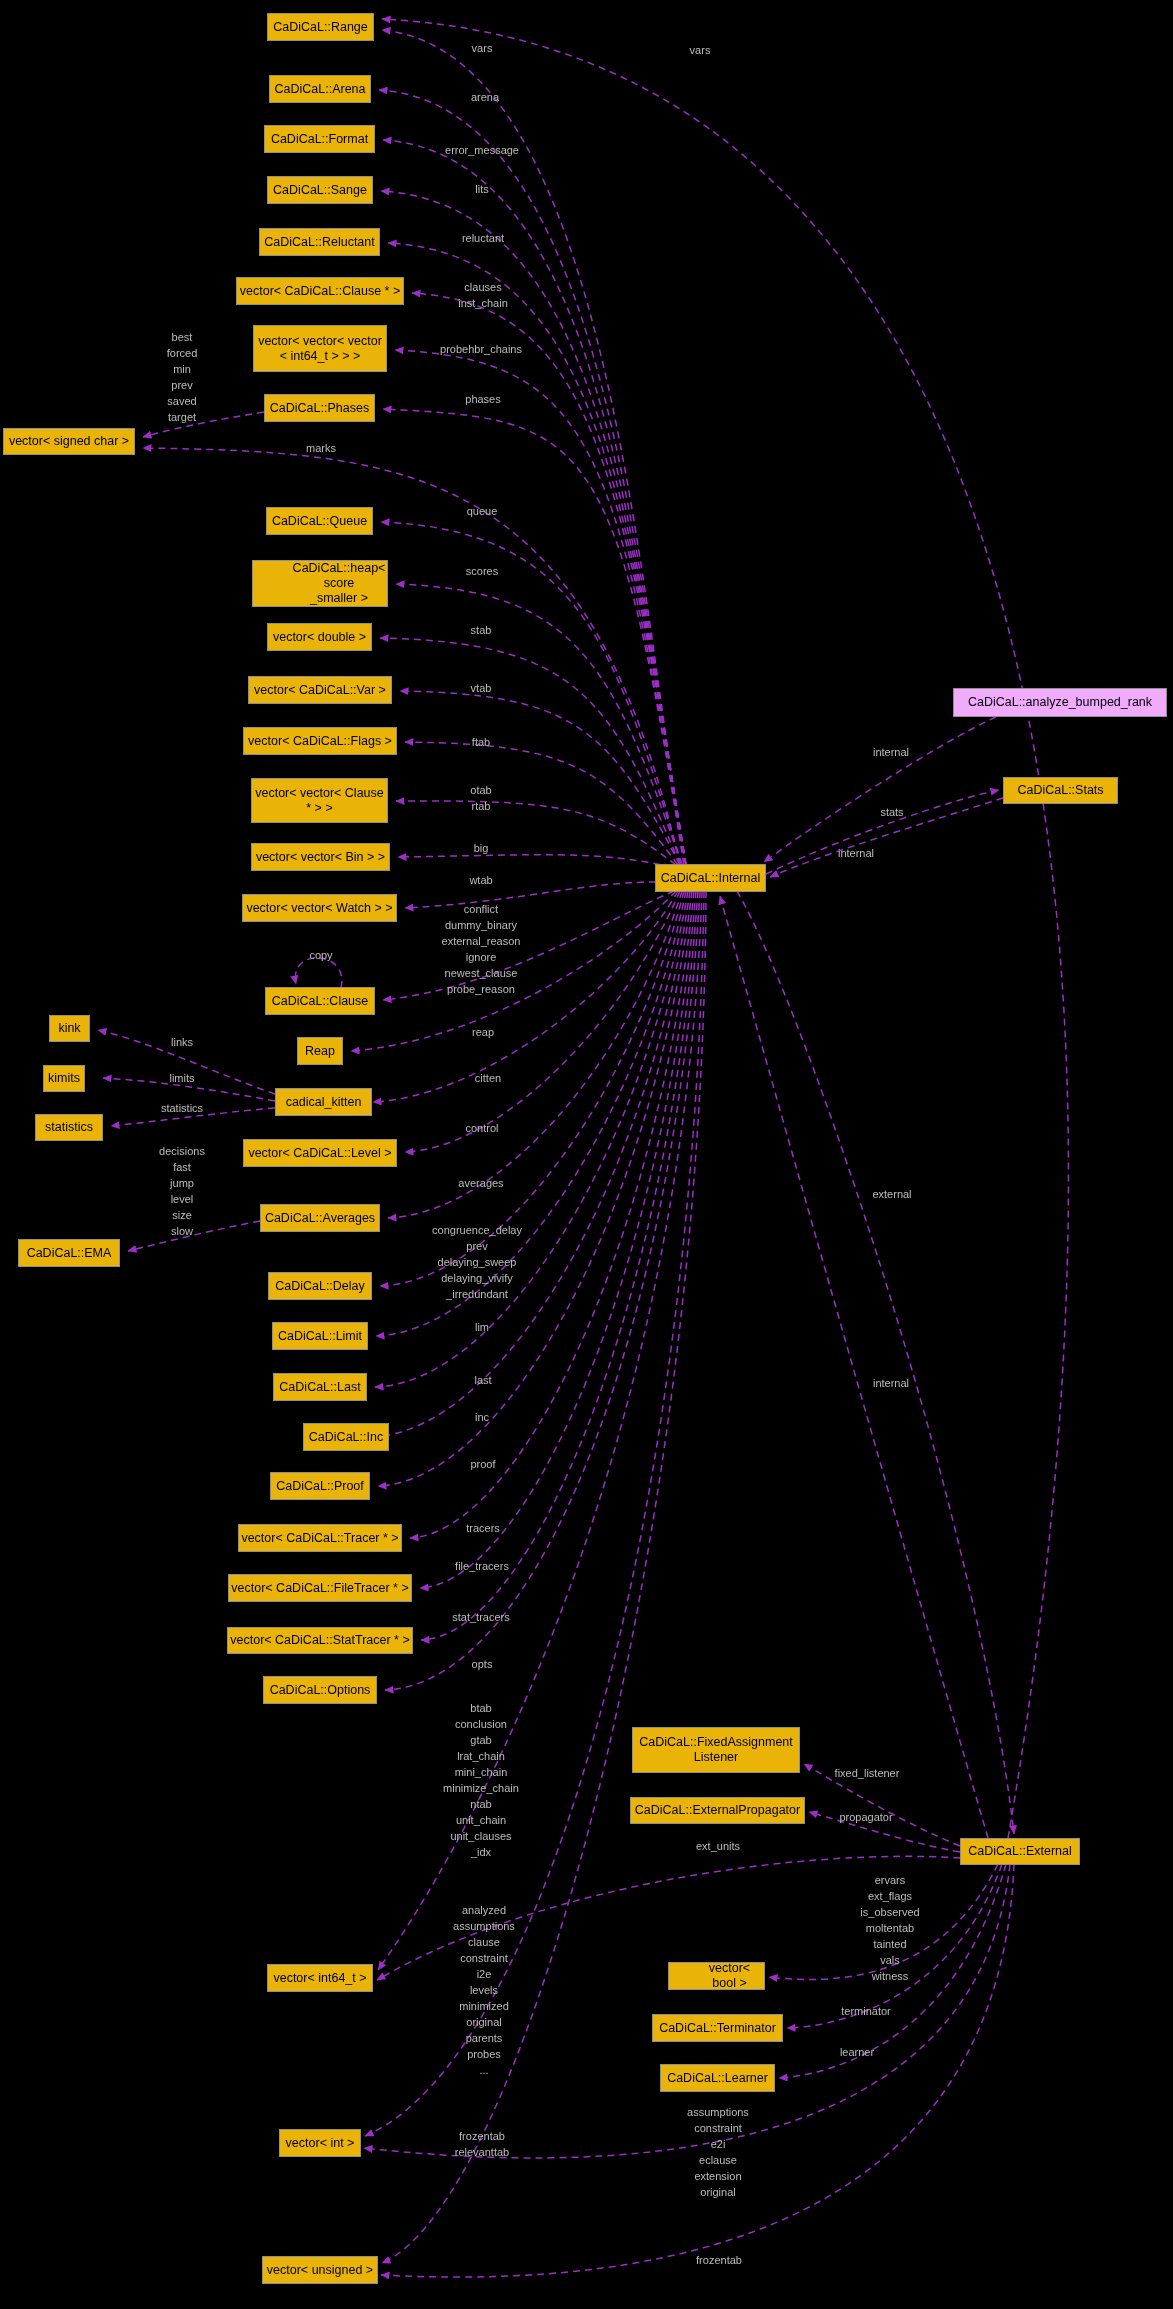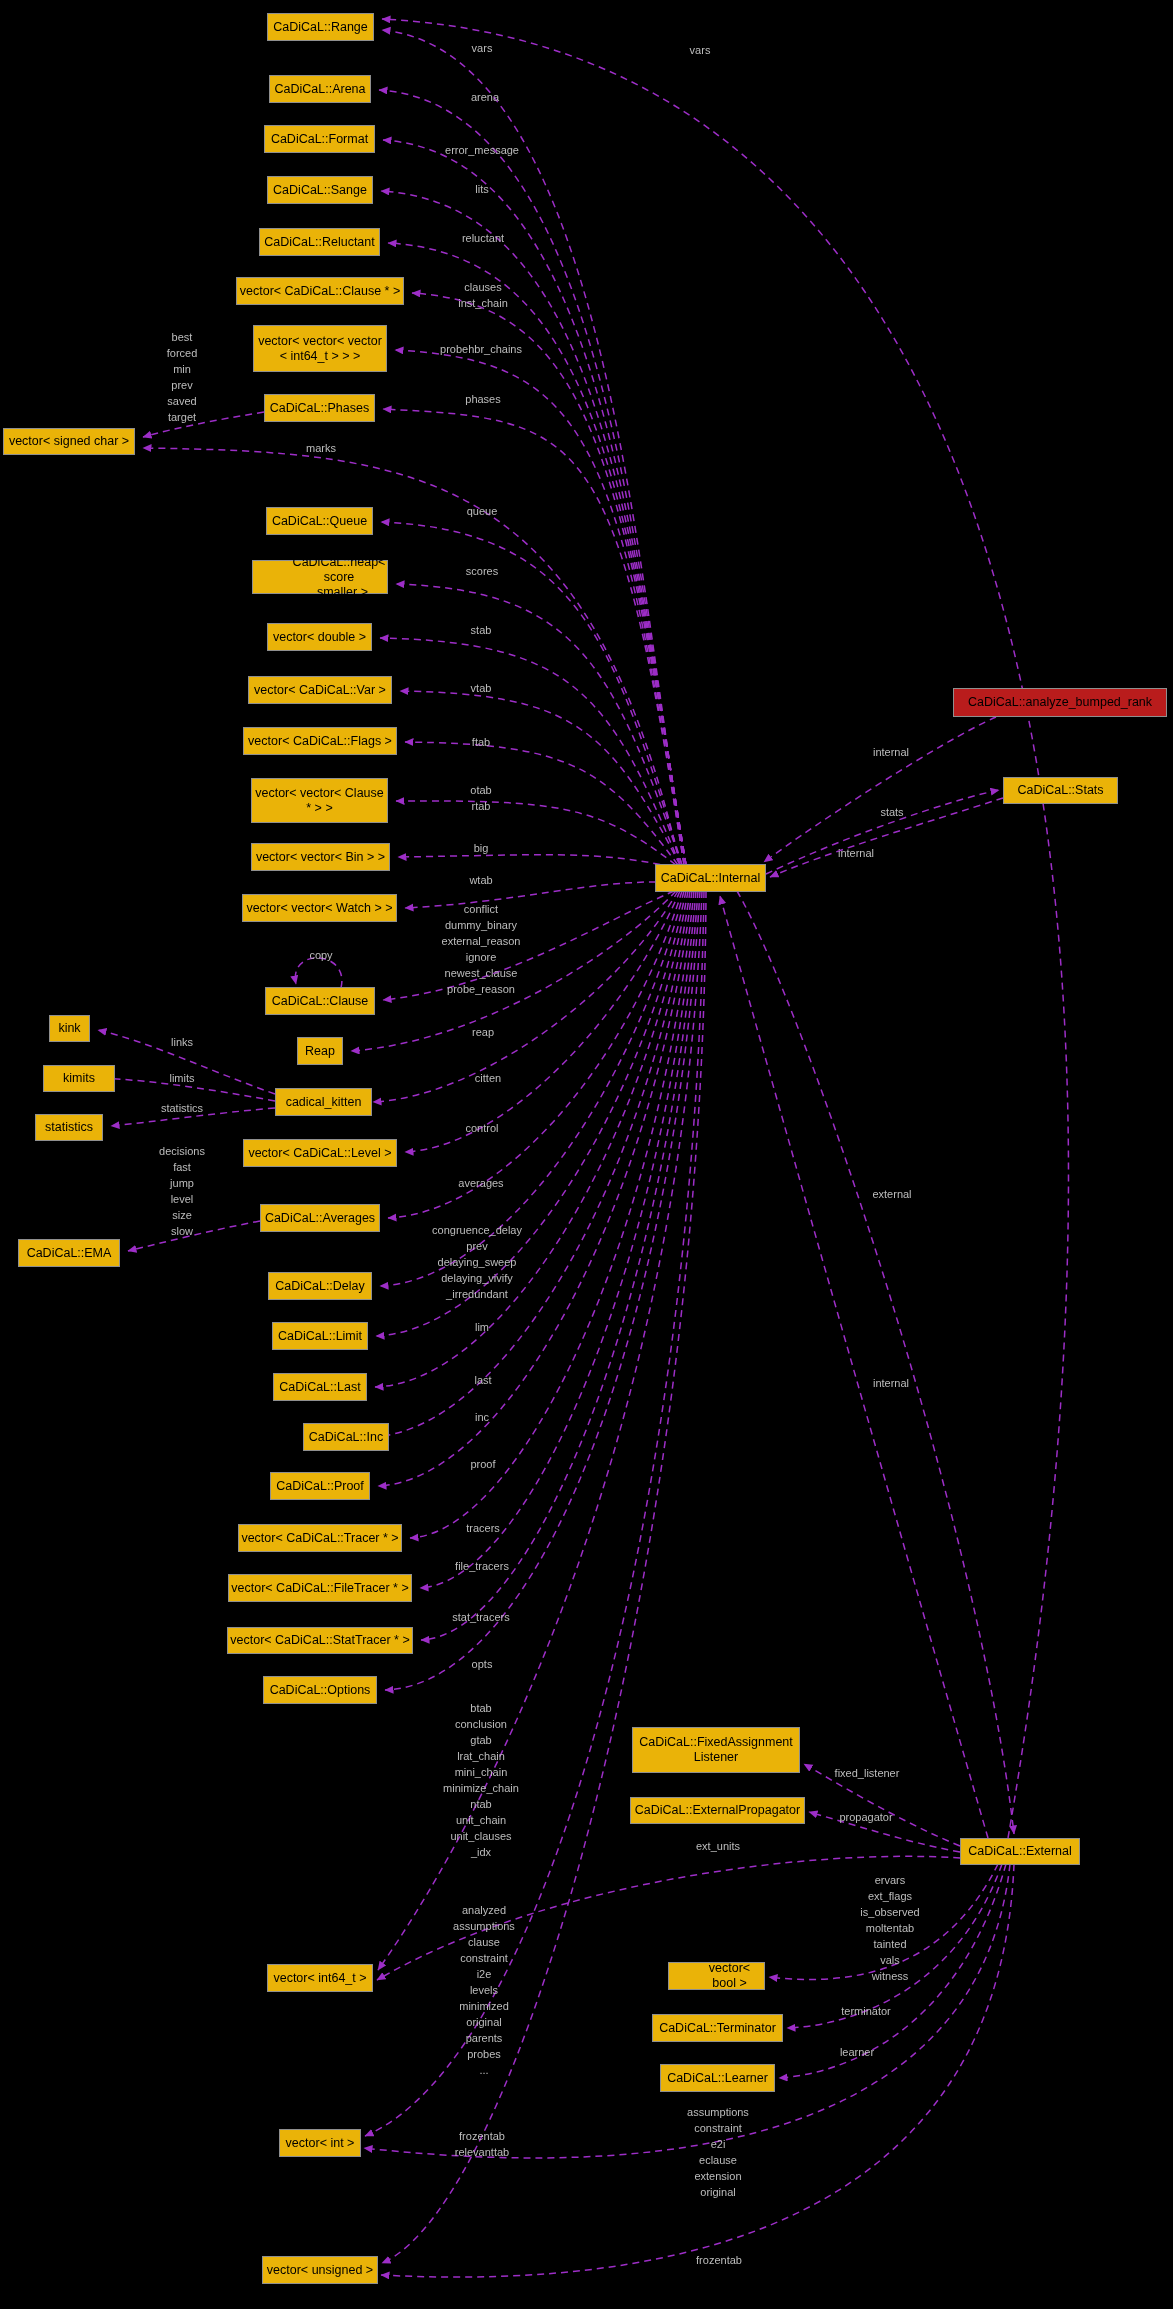--- a/index.html
+++ b/index.html
@@ -3,21 +3,21 @@
 <meta charset="utf-8">
 <style>
   html,body{margin:0;padding:0;background:#000;}
   #canvas{position:relative;width:1173px;height:2309px;background:#000;overflow:hidden;
           font-family:"Liberation Sans", sans-serif;}
   #edge-layer{position:absolute;left:0;top:0;z-index:1;}
   .node{position:absolute;z-index:3;display:flex;align-items:center;justify-content:center;
         background:#eab308;border:1px solid #8f8f8f;color:#000;
         font-size:12.5px;line-height:15px;text-align:center;white-space:pre-line;
         box-sizing:border-box;padding:0 2px;cursor:pointer;}
-  .node.highlight{background:#b91c1c;cursor:default;}
+  .node.highlight{background:#f0abfc;cursor:default;}
   .elabel{position:absolute;z-index:2;transform:translate(-50%,-50%);
           color:#bdbdbd;font-size:11px;line-height:16px;text-align:center;white-space:pre;}
   path.edge{fill:none;stroke:#9d2ec7;stroke-width:1.5;stroke-dasharray:7,5;}
 </style>
 </head>
 <body>
 
 <div id="canvas">
     <svg id="edge-layer" width="1173" height="2309" viewBox="0 0 1173 2309">
       <defs>
@@ -84,33 +84,33 @@
     <div class="node" style="left: 269px; top: 75px; width: 102px; height: 28px;">CaDiCaL::Arena</div>
     <div class="node" style="left: 264px; top: 125px; width: 111px; height: 28px;">CaDiCaL::Format</div>
     <div class="node" style="left: 267px; top: 176px; width: 106px; height: 28px;">CaDiCaL::Sange</div>
     <div class="node" style="left: 259px; top: 228px; width: 121px; height: 28px;">CaDiCaL::Reluctant</div>
     <div class="node" style="left: 236px; top: 277px; width: 168px; height: 28px;">vector&lt; CaDiCaL::Clause * &gt;</div>
     <div class="node" style="left: 253px; top: 325px; width: 134px; height: 47px;">vector&lt; vector&lt; vector
 &lt; int64_t &gt; &gt; &gt;</div>
     <div class="node" style="left: 264px; top: 394px; width: 111px; height: 28px;">CaDiCaL::Phases</div>
     <div class="node" style="left: 3px; top: 428px; width: 132px; height: 27px;">vector&lt; signed char &gt;</div>
     <div class="node" style="left: 266px; top: 507px; width: 107px; height: 28px;">CaDiCaL::Queue</div>
-    <div class="node" style="left: 252px; top: 560px; width: 136px; height: 34px; padding-left: 40px;">CaDiCaL::heap&lt; score
+    <div class="node" style="left: 252px; top: 560px; width: 136px; height: 47px; padding-left: 40px;">CaDiCaL::heap&lt; score
 _smaller &gt;</div>
     <div class="node" style="left: 267px; top: 623px; width: 105px; height: 28px;">vector&lt; double &gt;</div>
     <div class="node" style="left: 248px; top: 676px; width: 144px; height: 28px;">vector&lt; CaDiCaL::Var &gt;</div>
     <div class="node" style="left: 243px; top: 727px; width: 154px; height: 28px;">vector&lt; CaDiCaL::Flags &gt;</div>
     <div class="node" style="left: 251px; top: 778px; width: 137px; height: 45px;">vector&lt; vector&lt; Clause
 * &gt; &gt;</div>
     <div class="node" style="left: 251px; top: 843px; width: 139px; height: 28px;">vector&lt; vector&lt; Bin &gt; &gt;</div>
     <div class="node" style="left: 242px; top: 894px; width: 155px; height: 28px;">vector&lt; vector&lt; Watch &gt; &gt;</div>
     <div class="node" style="left: 265px; top: 987px; width: 110px; height: 28px;">CaDiCaL::Clause</div>
     <div class="node" style="left: 297px; top: 1037px; width: 46px; height: 28px;">Reap</div>
     <div class="node" style="left: 49px; top: 1015px; width: 41px; height: 27px;">kink</div>
-    <div class="node" style="left: 43px; top: 1065px; width: 72px; height: 27px;">kimits</div>
+    <div class="node" style="left: 43px; top: 1065px; width: 42px; height: 27px;">kimits</div>
     <div class="node" style="left: 35px; top: 1114px; width: 68px; height: 27px;">statistics</div>
     <div class="node" style="left: 275px; top: 1088px; width: 97px; height: 28px;">cadical_kitten</div>
     <div class="node" style="left: 243px; top: 1139px; width: 154px; height: 28px;">vector&lt; CaDiCaL::Level &gt;</div>
     <div class="node" style="left: 260px; top: 1204px; width: 120px; height: 28px;">CaDiCaL::Averages</div>
     <div class="node" style="left: 18px; top: 1239px; width: 102px; height: 28px;">CaDiCaL::EMA</div>
     <div class="node" style="left: 268px; top: 1272px; width: 104px; height: 28px;">CaDiCaL::Delay</div>
     <div class="node" style="left: 272px; top: 1322px; width: 96px; height: 28px;">CaDiCaL::Limit</div>
     <div class="node" style="left: 273px; top: 1373px; width: 94px; height: 28px;">CaDiCaL::Last</div>
     <div class="node" style="left: 277px; top: 1423px; width: 86px; height: 28px; margin-left: 26px;">CaDiCaL::Inc</div>
     <div class="node" style="left: 270px; top: 1472px; width: 100px; height: 28px;">CaDiCaL::Proof</div>

